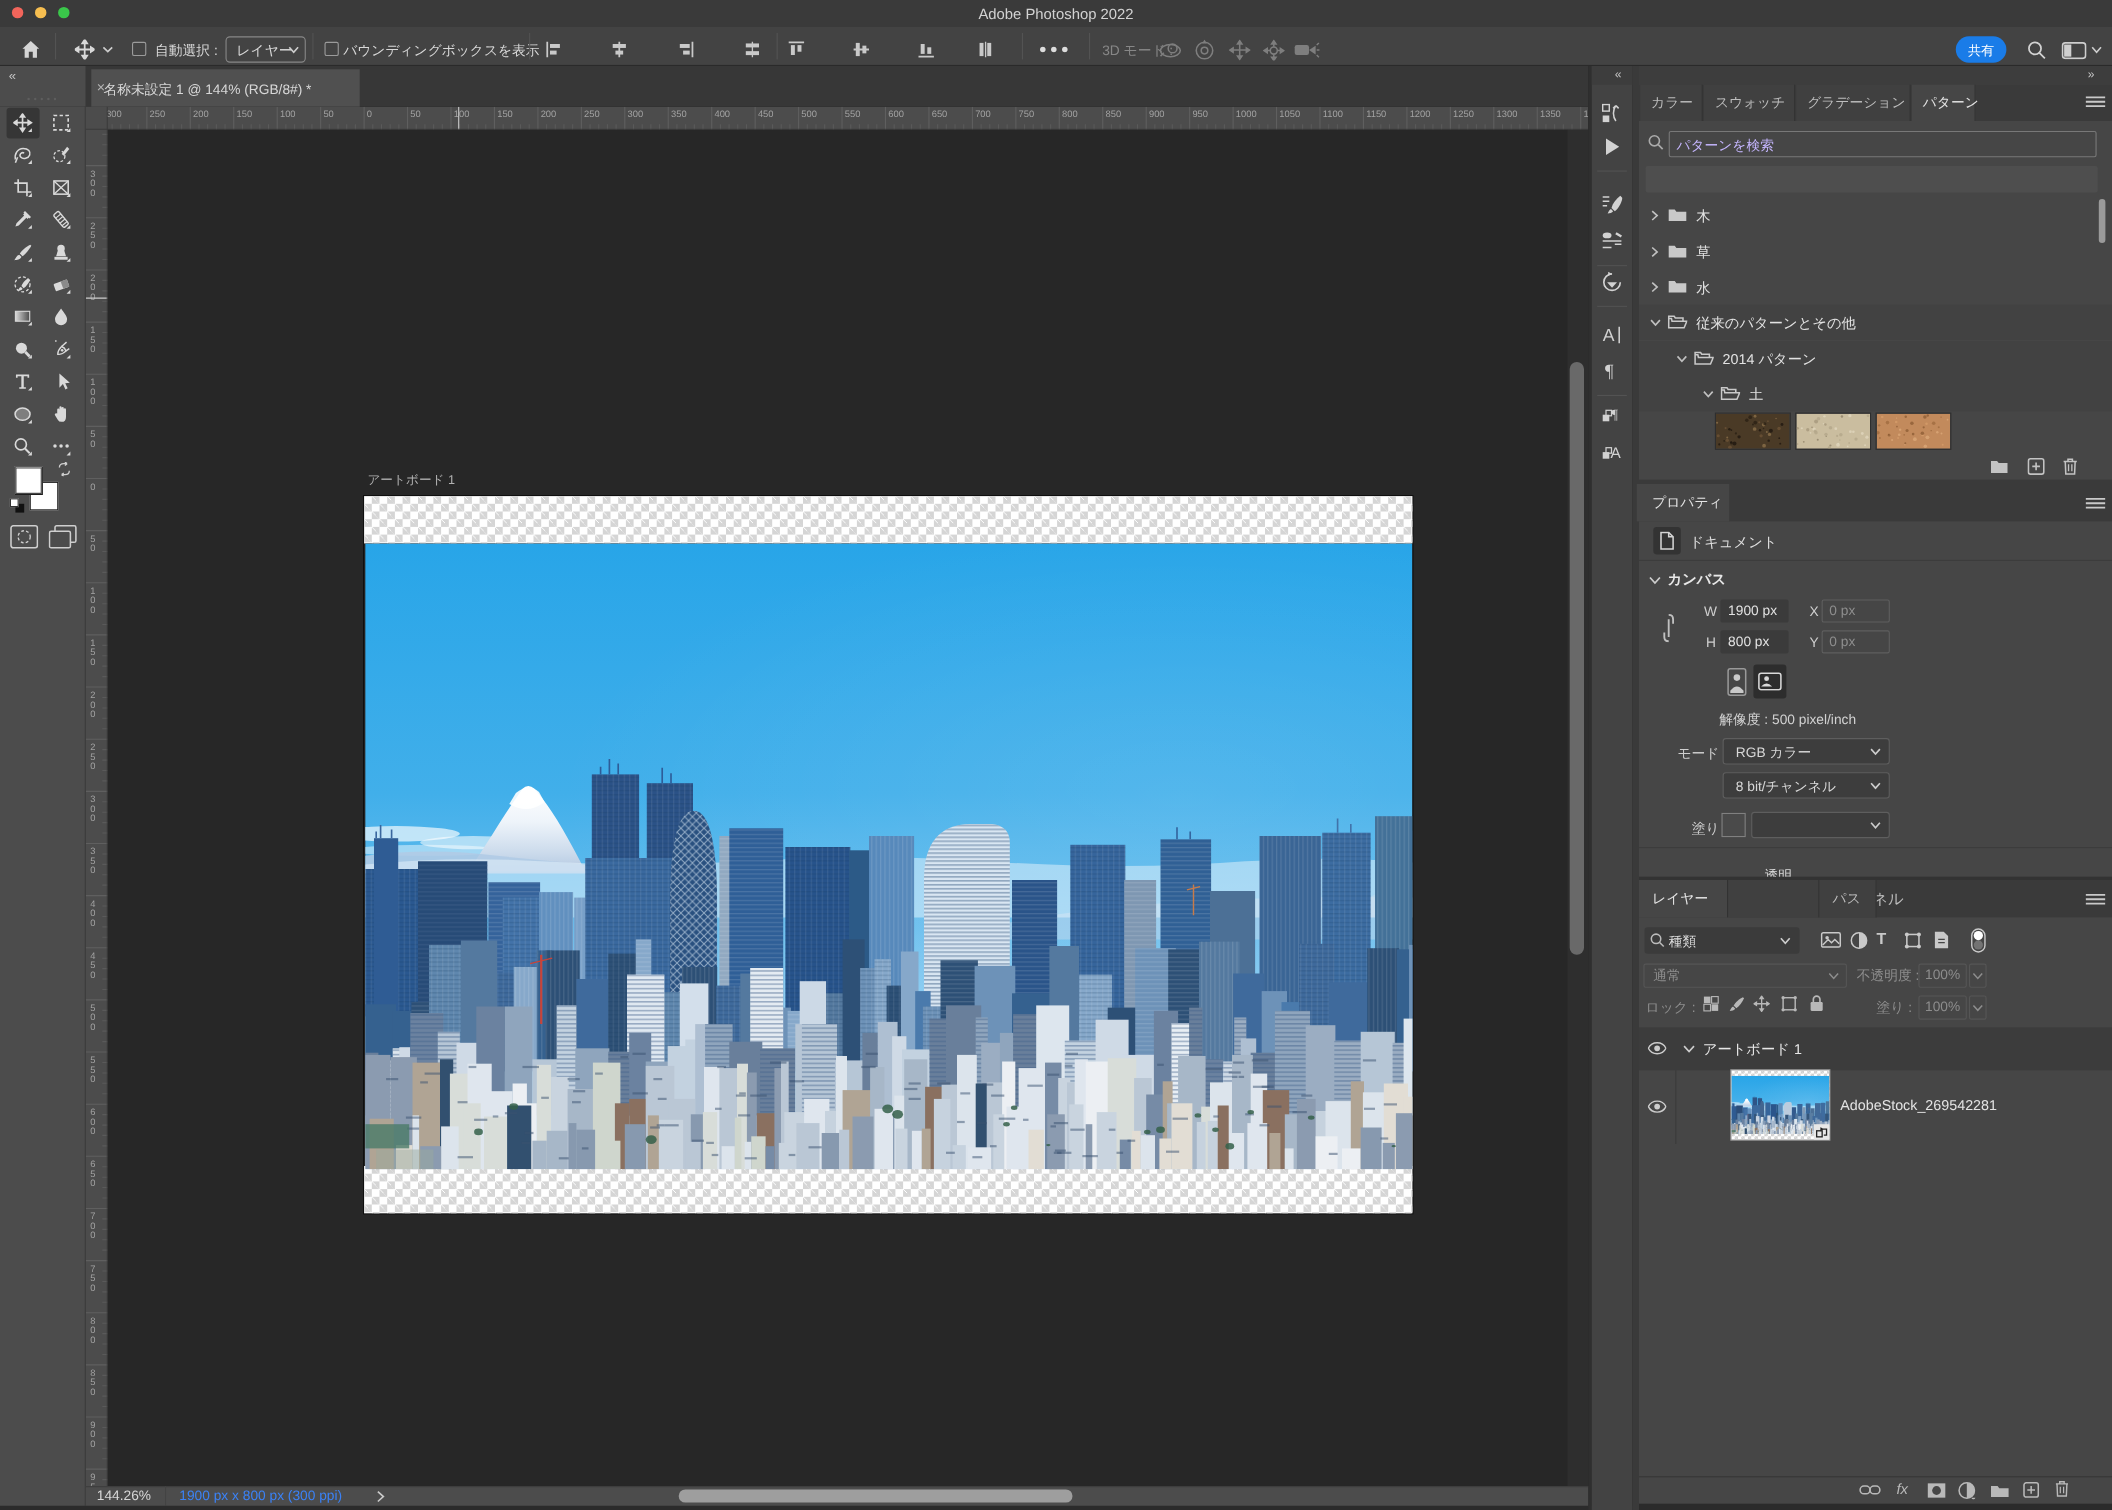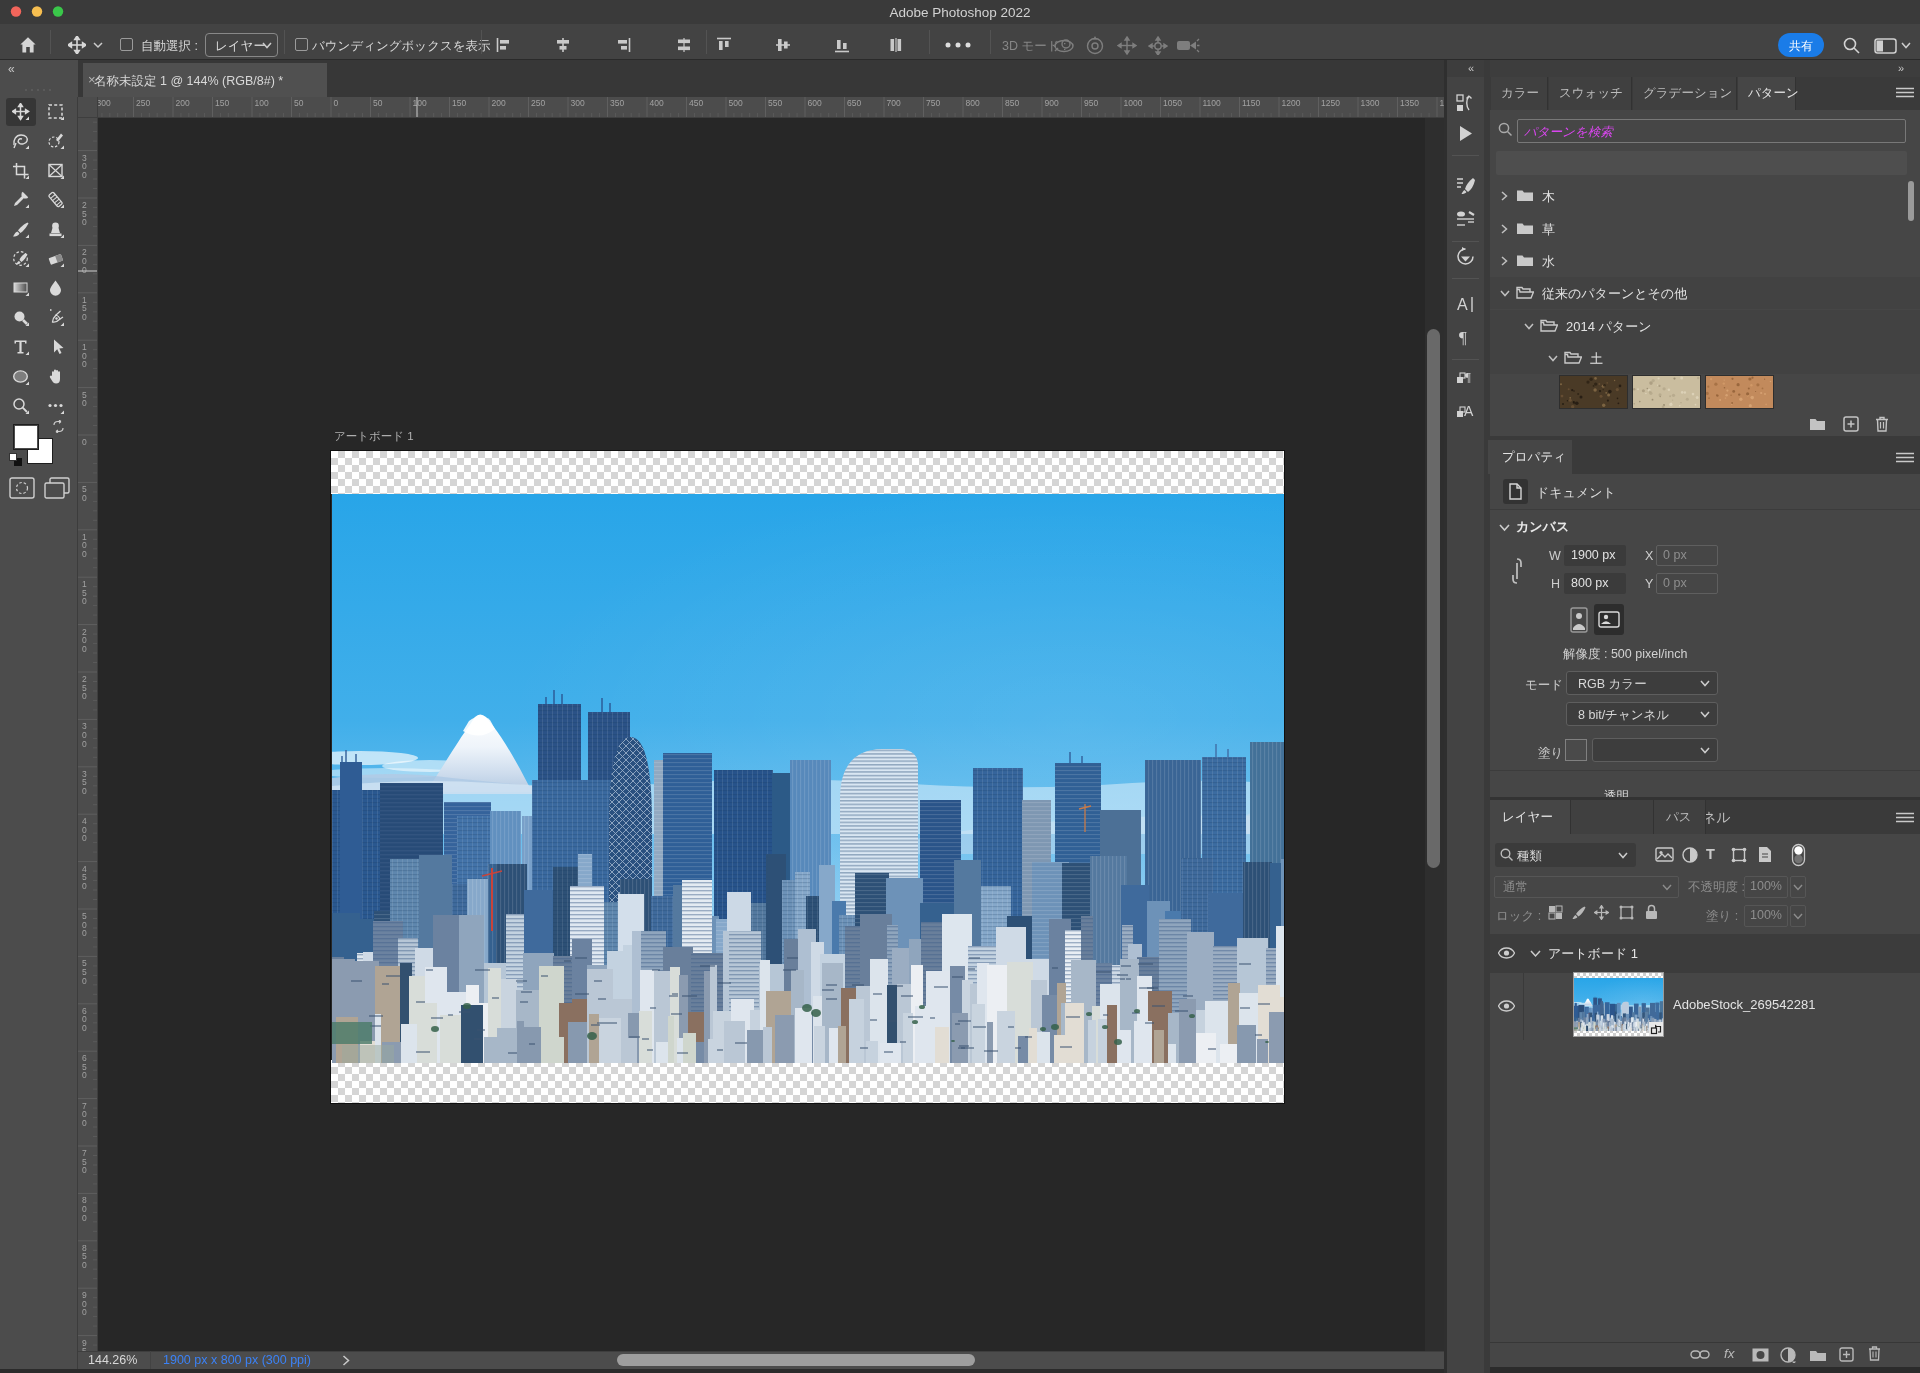--- a/index.html
+++ b/index.html
@@ -1309,21 +1309,21 @@
 <div class="a" style="left:1738px;top:77px;width:58px;height:33px;background:#464646;border-right:1px solid #323232"></div>
 <div class="a" style="left:1748px;top:85px;font-size:12.5px;color:#e4e4e4;white-space:nowrap;">パターン</div>
 <svg class="a" style="left:1896px;top:87px;" width="18" height="12" viewBox="0 0 18 12">
     <path d="M0 1.5 18 1.5 M0 5.5 18 5.5 M0 9.5 18 9.5" stroke="#c9c9c9" stroke-width="1.6"></path>
   </svg>
 <svg class="a" style="left:1498px;top:122px;" width="15" height="15" viewBox="0 0 15 15">
     <circle cx="6" cy="6" r="4.6" fill="none" stroke="#aaaaaa" stroke-width="1.5"></circle>
     <line x1="9.5" y1="9.5" x2="13.5" y2="13.5" stroke="#aaaaaa" stroke-width="1.5"></line>
   </svg>
 <div class="a" style="left:1517px;top:119px;width:389px;height:24px;border:1px solid #787878;border-radius:2px"></div>
-<div class="a" style="left:1524px;top:124px;font-size:12.5px;color:#d946ef;white-space:nowrap;font-style:italic;">パターンを検索</div>
+<div class="a" style="left:1524px;top:124px;font-size:12.5px;color:#c4b5fd;white-space:nowrap;">パターンを検索</div>
 <div class="a" style="left:1496px;top:151px;width:411px;height:24px;background:#4e4e4e;border-radius:2px"></div>
 <svg class="a" style="left:1501px;top:191px;" width="7" height="10" viewBox="0 0 7 10">
     <path d="M1 1 5.5 5 1 9" stroke="#c0c0c0" stroke-width="1.5" fill="none"></path>
   </svg>
 <svg class="a" style="left:1516px;top:189px;" width="18" height="13" viewBox="0 0 18 13">
     <path d="M1 1.5 6.5 1.5 8 3.5 17 3.5 17 12 1 12Z" fill="#c9c9c9"></path>
   </svg>
 <div class="a" style="left:1542px;top:188px;font-size:13px;color:#e2e2e2;white-space:nowrap;">木</div>
 <svg class="a" style="left:1501px;top:224px;" width="7" height="10" viewBox="0 0 7 10">
     <path d="M1 1 5.5 5 1 9" stroke="#c0c0c0" stroke-width="1.5" fill="none"></path>

